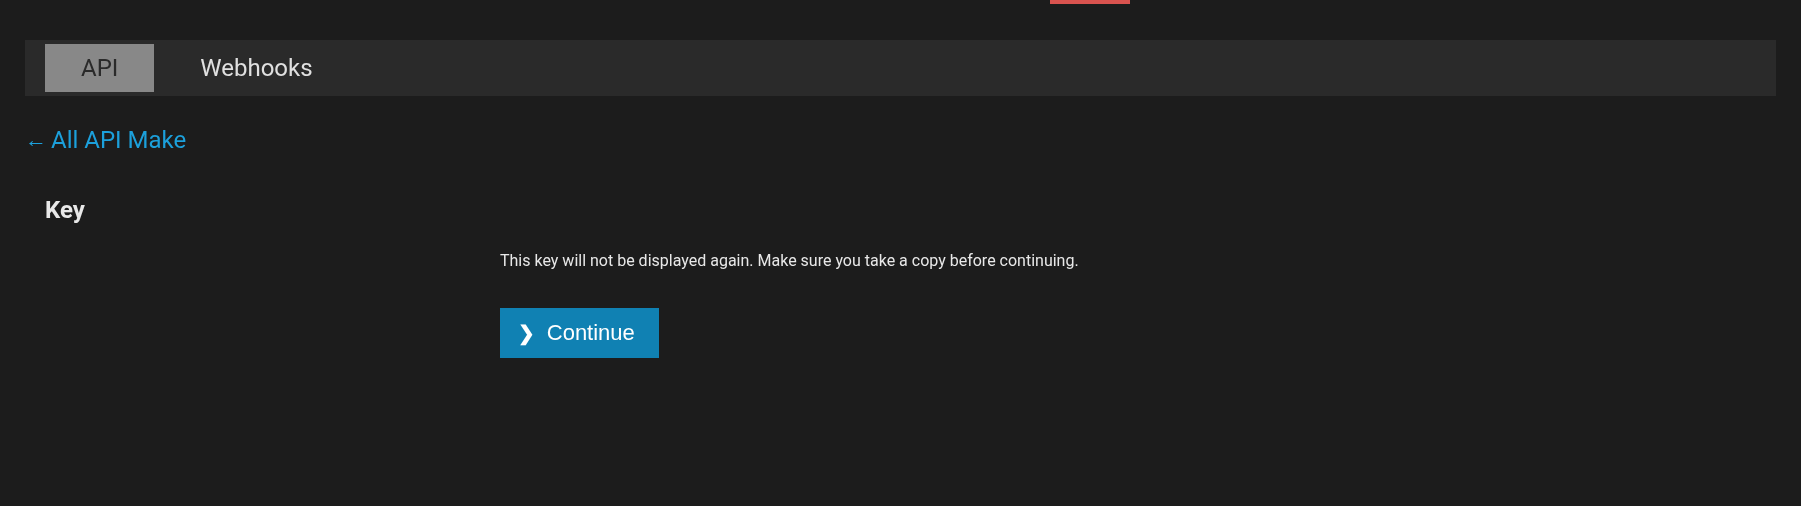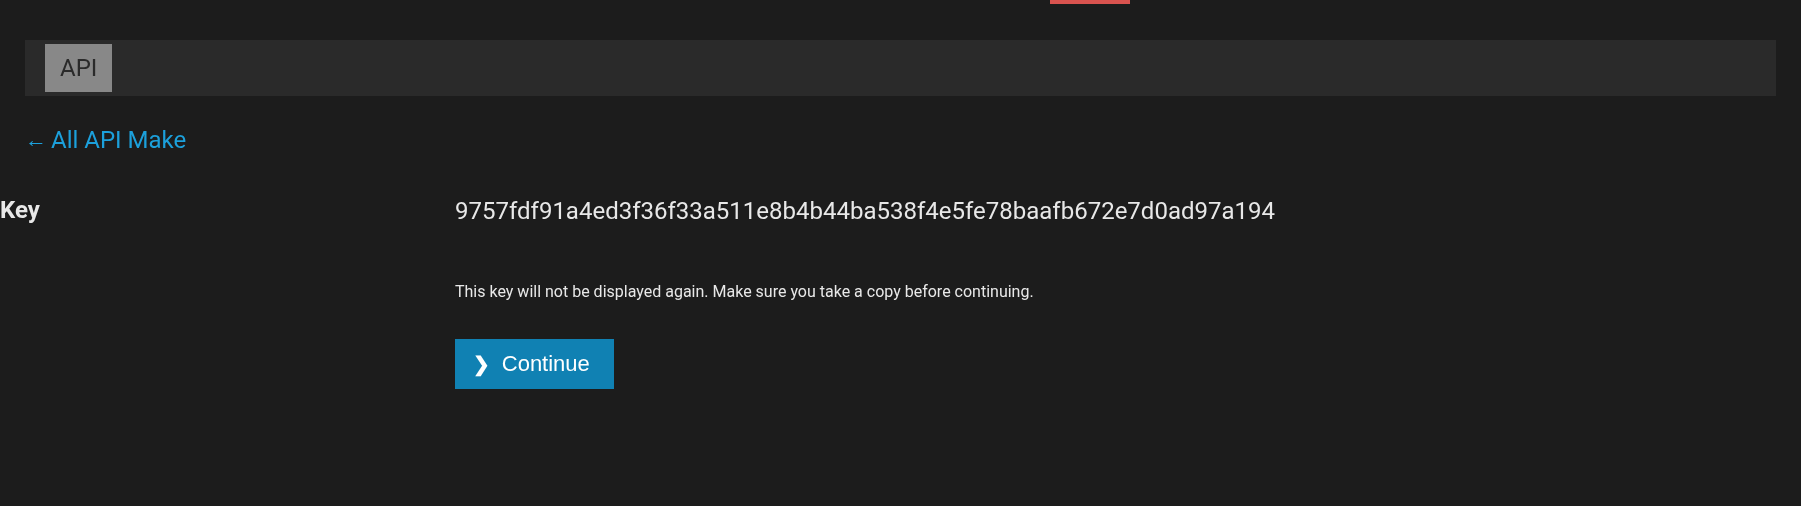--- a/index.html
+++ b/index.html
@@ -25,21 +25,21 @@
     }
     .tab-bar {
       margin: 40px 25px 0 25px;
       background-color: #2a2a2a;
       height: 56px;
       display: flex;
       align-items: center;
       padding-left: 20px;
     }
     .tab {
-      padding: 10px 15px;
+      padding: 10px 36px;
       font-size: 24px;
       color: #e0e0e0;
       cursor: pointer;
     }
     .tab.active {
       background-color: #888888;
       color: #2a2a2a;
       font-weight: 400;
     }
     .tab + .tab {
@@ -54,20 +54,21 @@
       cursor: pointer;
       gap: 4px;
     }
     .back-link .arrow {
       font-size: 22px;
       line-height: 1;
     }
     .content-area {
       display: flex;
       margin-top: 42px;
+      padding-left: 45px;
     }
     .label-col {
       width: 455px;
       flex-shrink: 0;
     }
     .label-col .field-label {
       font-weight: 700;
       font-size: 24px;
       color: #e8e8e8;
     }
@@ -104,33 +105,33 @@
   </style>
 </head>
 <body>
 
 
 
 <div class="top-accent"></div>
 
 <div class="tab-bar">
   <div class="tab active">API</div>
+  <div class="tab">Webhooks</div>
 </div>
 
 <a class="back-link">
   <span class="arrow">←</span>
   <span>All API Make</span>
 </a>
 
 <div class="content-area">
   <div class="label-col">
     <div class="field-label">Key</div>
   </div>
   <div class="value-col">
-    <div class="key-value">9757fdf91a4ed3f36f33a511e8b4b44ba538f4e5fe78baafb672e7d0ad97a194</div>
     <div class="warning-text">This key will not be displayed again. Make sure you take a copy before continuing.</div>
     <button class="continue-btn">
       <span class="chevron">❯</span>
       <span>Continue</span>
     </button>
   </div>
 </div>
 
 
 

